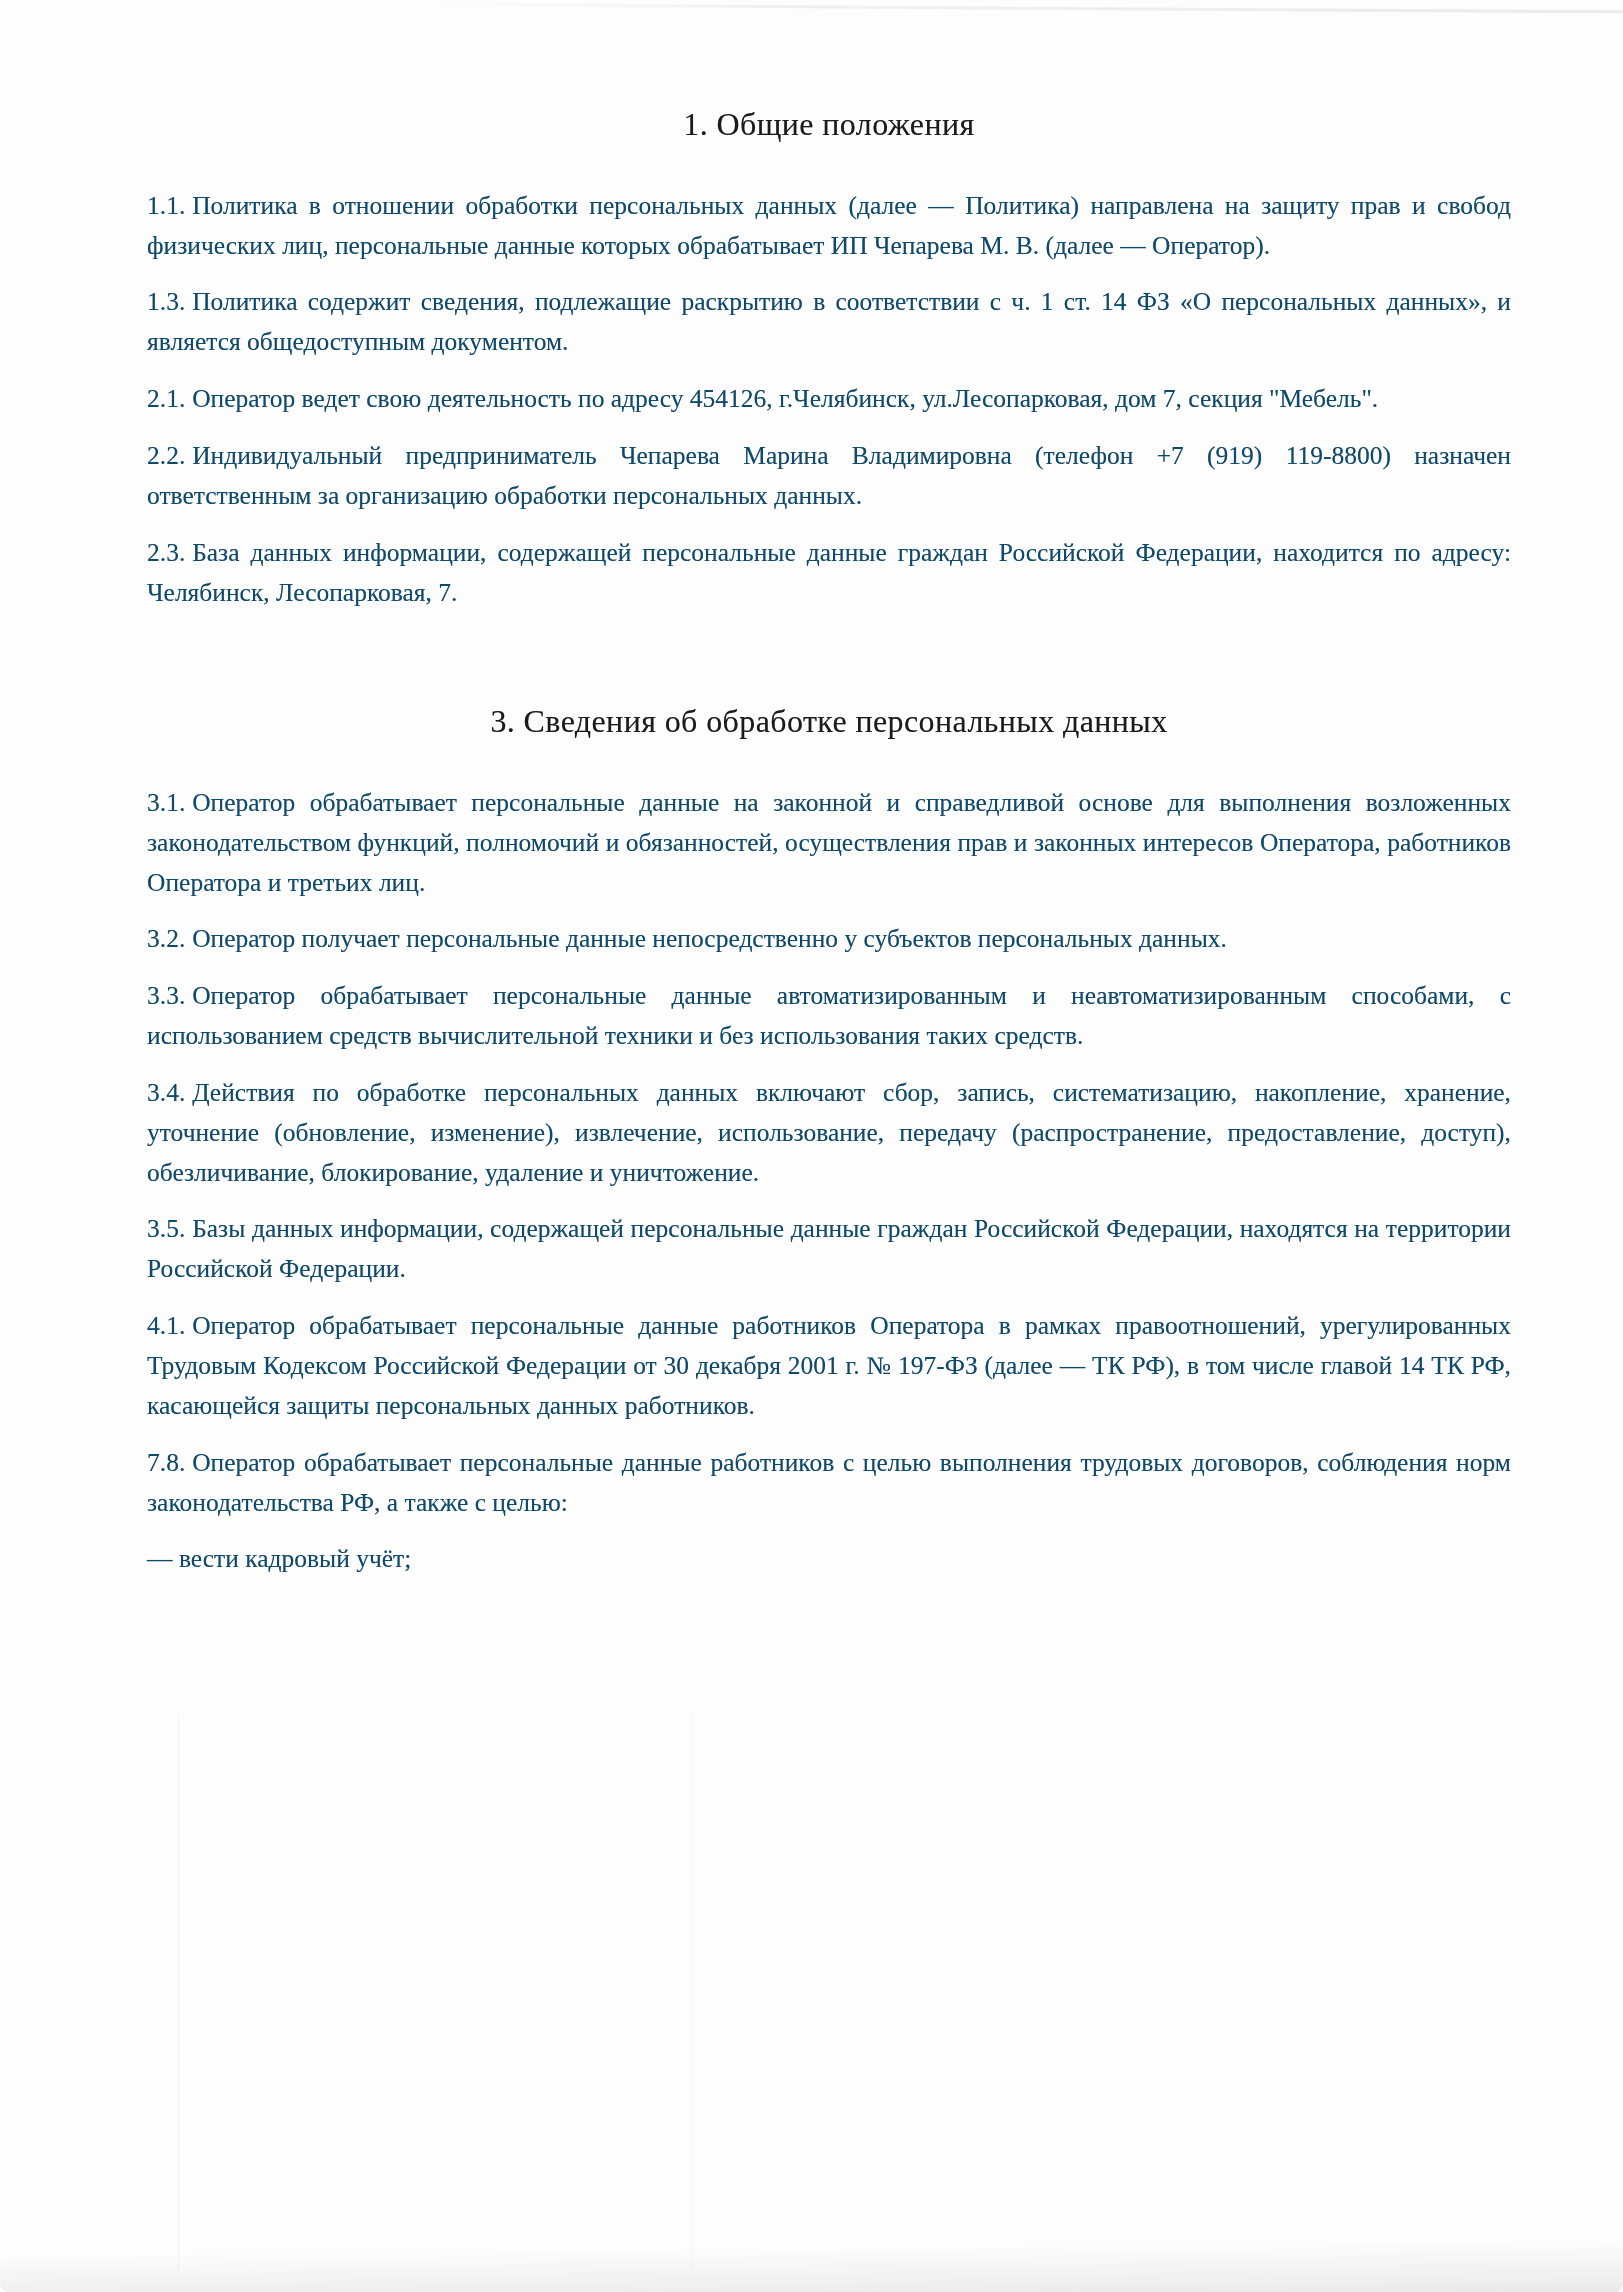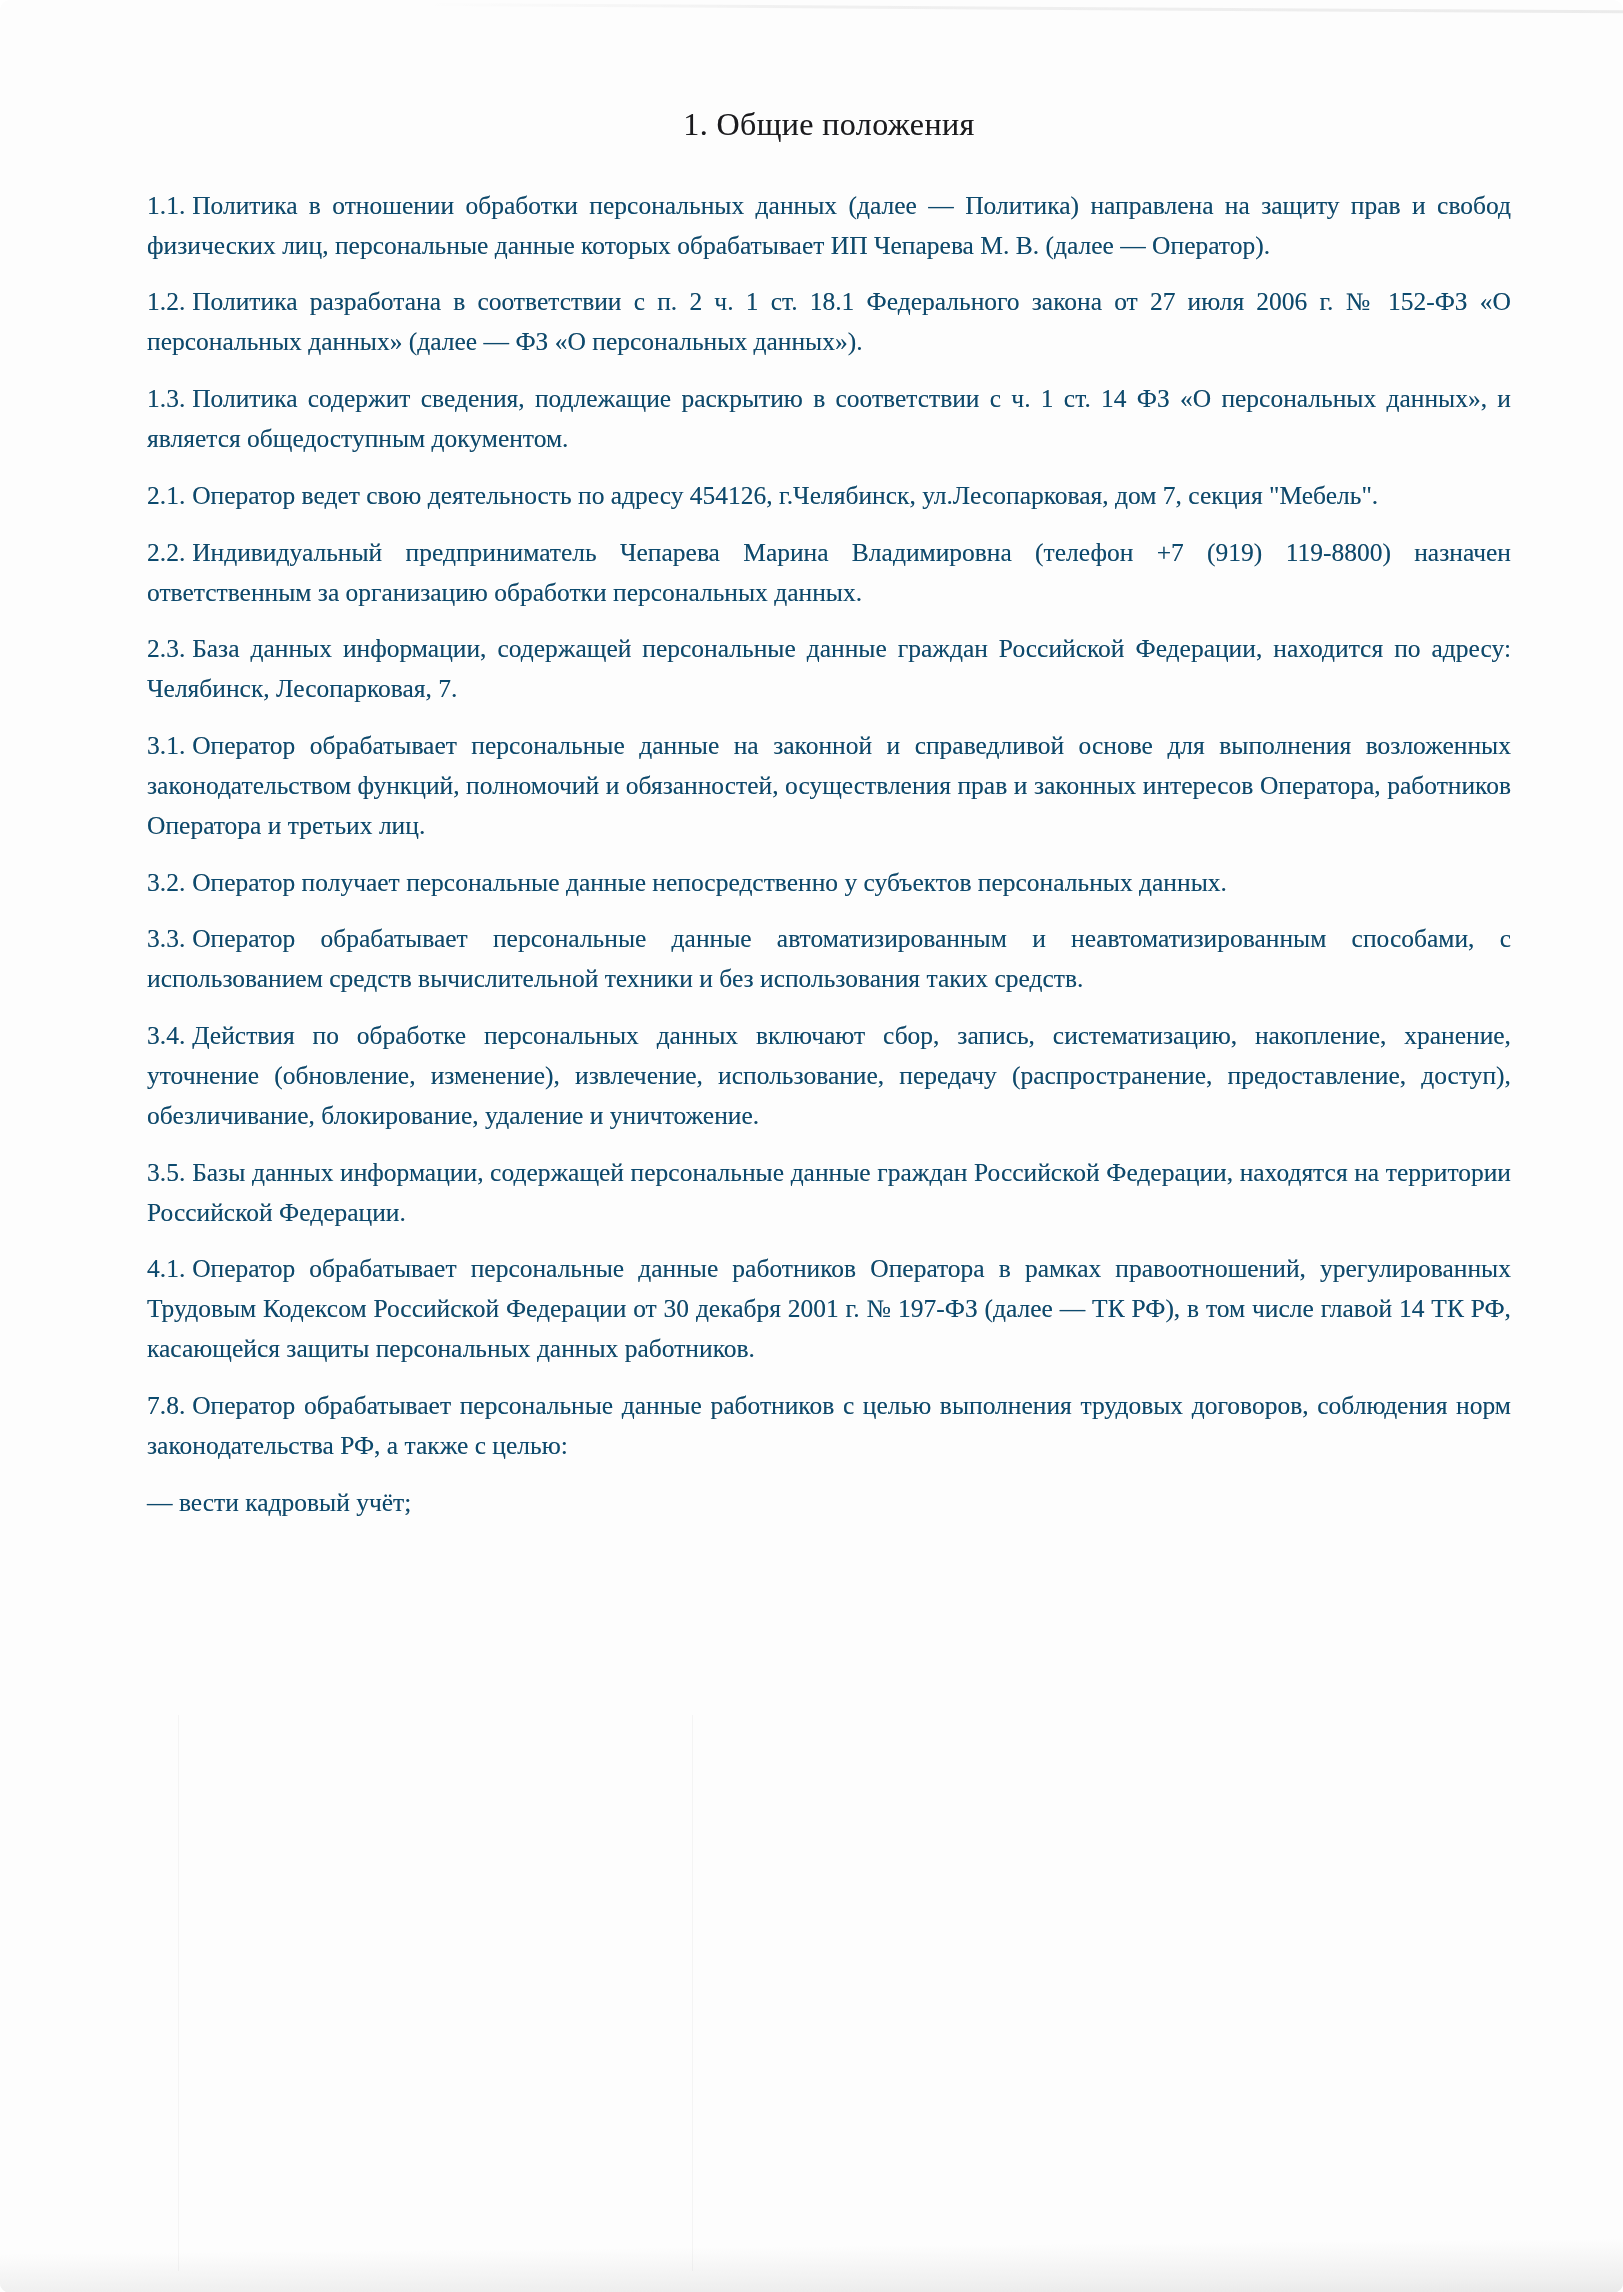--- a/index.html
+++ b/index.html
@@ -73,29 +73,29 @@
 </style>
 </head>
 <body>
 
 <div class="page" style="background: rgb(253, 253, 253); color: rgb(29, 29, 32); border-radius: 10px;">
   <div class="top-edge"></div>
   <main class="doc" id="doc">
       <section>
     <h2 class="section-title">1. Общие положения</h2>
   <p class="para"><span class="pnum">1.1.</span><span class="ptext">Политика в отношении обработки персональных данных (далее — Политика) направлена на защиту прав и свобод физических лиц, персональные данные которых обрабатывает ИП Чепарева М. В. (далее — Оператор).</span></p>
-        <p class="para"><span class="pnum">1.2.</span><span class="ptext">Политика разработана в соответствии с п. 2 ч. 1 ст. 18.1 Федерального закона от 27 июля 2006 г. № 152-ФЗ «О персональных данных» (далее — ФЗ «О персональных данных»).</span></p>
         <p class="para"><span class="pnum">1.3.</span><span class="ptext">Политика содержит сведения, подлежащие раскрытию в соответствии с ч. 1 ст. 14 ФЗ «О персональных данных», и является общедоступным документом.</span></p>
       </section>
       <section>
   <p class="para"><span class="pnum">2.1.</span><span class="ptext">Оператор ведет свою деятельность по адресу 454126, г.Челябинск, ул.Лесопарковая, дом 7, секция "Мебель".</span></p>
         <p class="para"><span class="pnum">2.2.</span><span class="ptext">Индивидуальный предприниматель Чепарева Марина Владимировна (телефон +7 (919) 119-8800) назначен ответственным за организацию обработки персональных данных.</span></p>
         <p class="para"><span class="pnum">2.3.</span><span class="ptext">База данных информации, содержащей персональные данные граждан Российской Федерации, находится по адресу: Челябинск, Лесопарковая, 7.</span></p>
       </section>
       <section>
+    <h2 class="section-title">3. Сведения об обработке персональных данных</h2>
   <p class="para"><span class="pnum">3.1.</span><span class="ptext">Оператор обрабатывает персональные данные на законной и справедливой основе для выполнения возложенных законодательством функций, полномочий и обязанностей, осуществления прав и законных интересов Оператора, работников Оператора и третьих лиц.</span></p>
         <p class="para"><span class="pnum">3.2.</span><span class="ptext">Оператор получает персональные данные непосредственно у субъектов персональных данных.</span></p>
         <p class="para"><span class="pnum">3.3.</span><span class="ptext">Оператор обрабатывает персональные данные автоматизированным и неавтоматизированным способами, с использованием средств вычислительной техники и без использования таких средств.</span></p>
         <p class="para"><span class="pnum">3.4.</span><span class="ptext">Действия по обработке персональных данных включают сбор, запись, систематизацию, накопление, хранение, уточнение (обновление, изменение), извлечение, использование, передачу (распространение, предоставление, доступ), обезличивание, блокирование, удаление и уничтожение.</span></p>
         <p class="para"><span class="pnum">3.5.</span><span class="ptext">Базы данных информации, содержащей персональные данные граждан Российской Федерации, находятся на территории Российской Федерации.</span></p>
       </section>
       <section>
   <p class="para"><span class="pnum">4.1.</span><span class="ptext">Оператор обрабатывает персональные данные работников Оператора в рамках правоотношений, урегулированных Трудовым Кодексом Российской Федерации от 30 декабря 2001 г. № 197-ФЗ (далее — ТК РФ), в том числе главой 14 ТК РФ, касающейся защиты персональных данных работников.</span></p>
         <p class="para"><span class="pnum">7.8.</span><span class="ptext">Оператор обрабатывает персональные данные работников с целью выполнения трудовых договоров, соблюдения норм законодательства РФ, а также с целью:</span></p>
         <p class="para"><span class="ptext">— вести кадровый учёт;</span></p>

